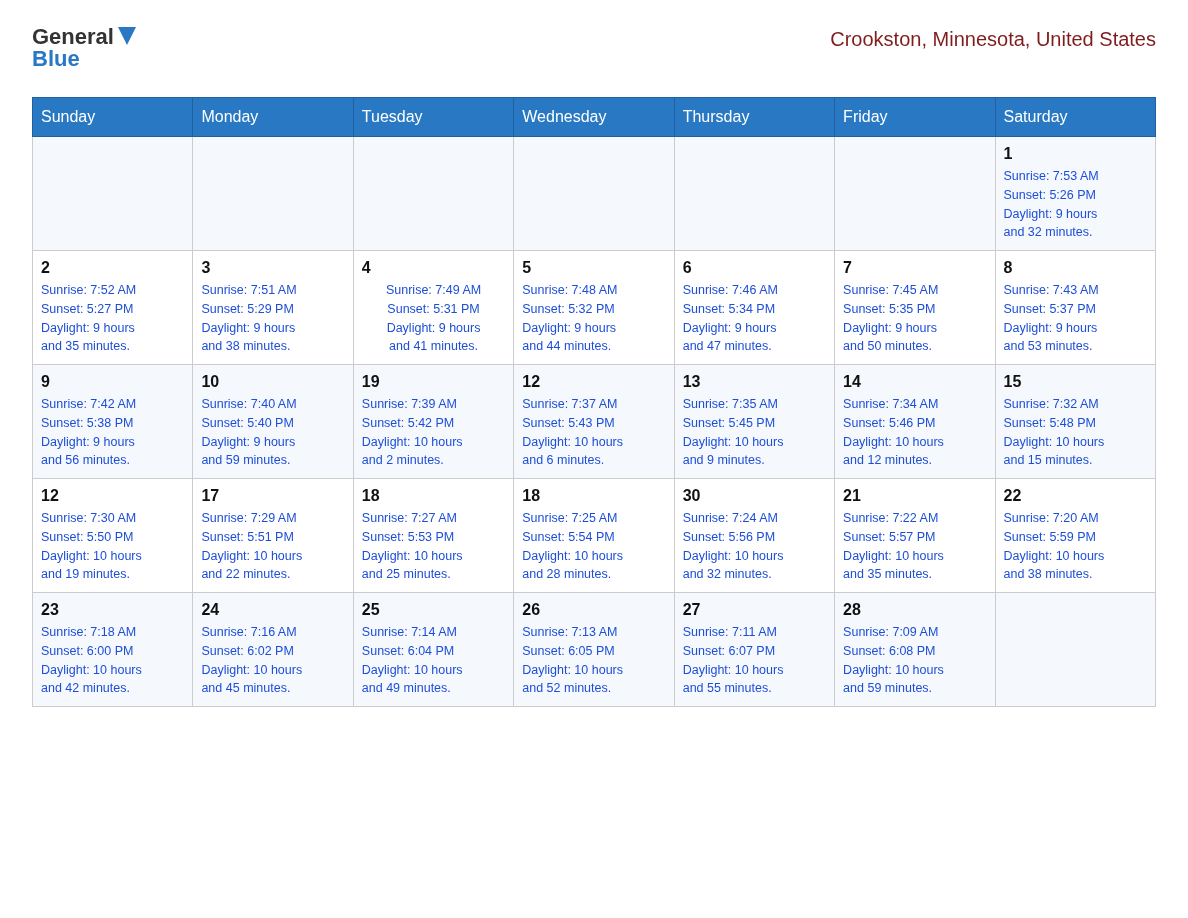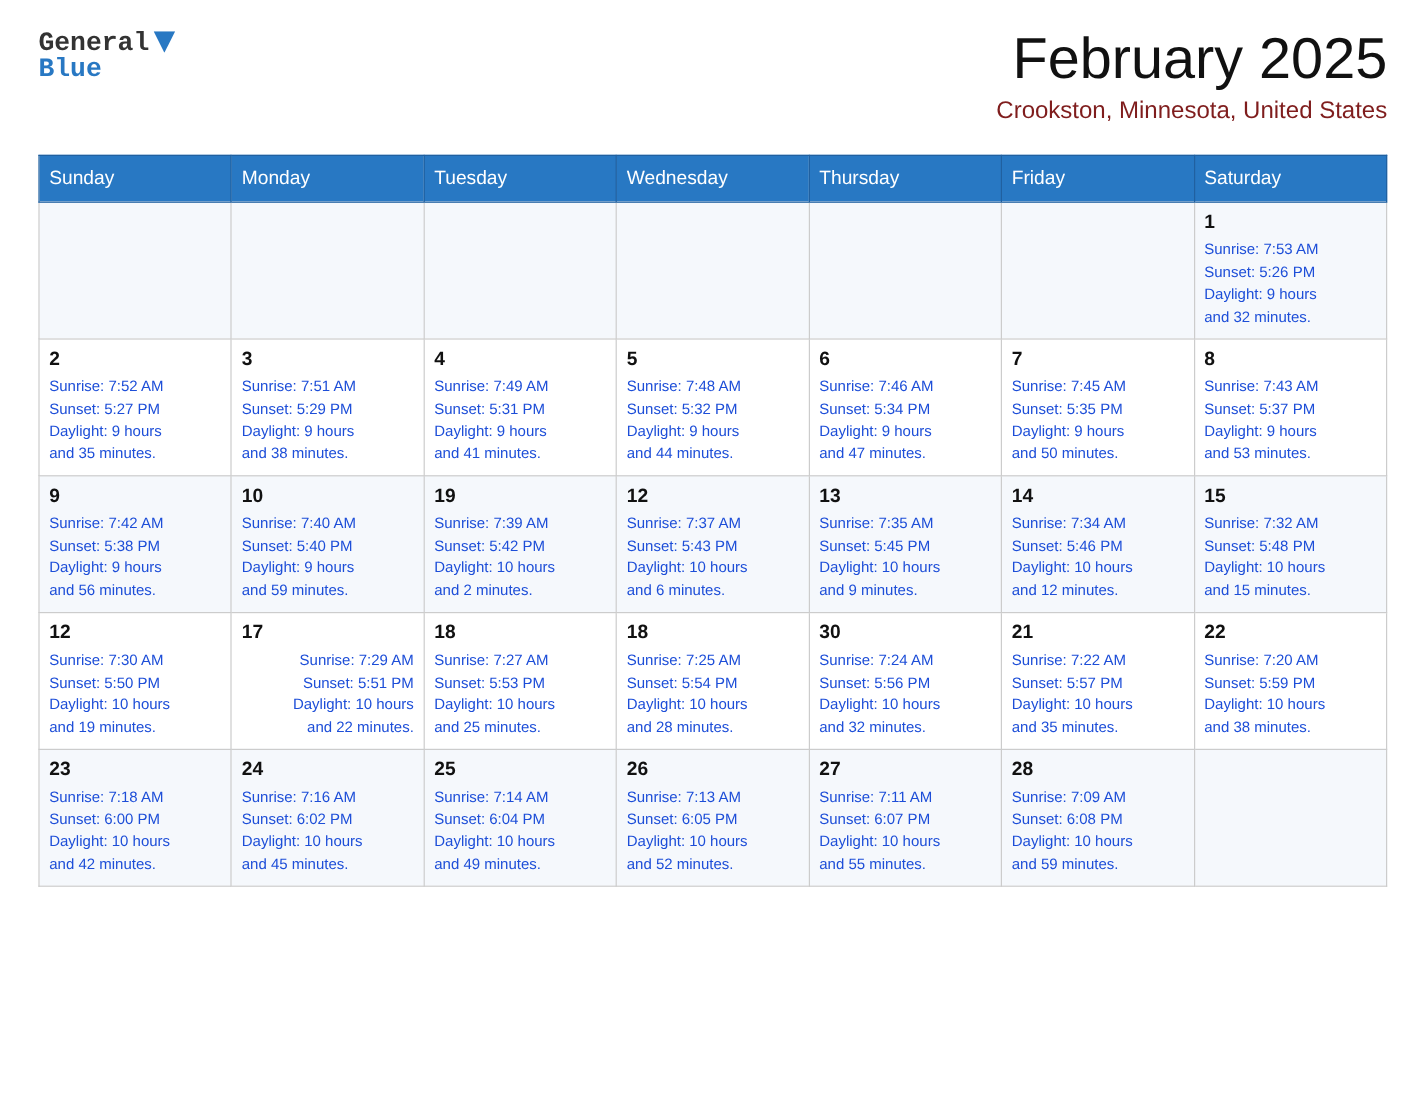--- a/index.html
+++ b/index.html
@@ -13,21 +13,20 @@
     .header {
       display: flex;
       justify-content: space-between;
       align-items: flex-start;
       margin-bottom: 16px;
     }
     .logo {
       display: flex;
       align-items: center;
       gap: 4px;
-      font-family: Liberation Mono, monospace;
     }
     .logo-text-general {
       font-size: 22px;
       font-weight: bold;
       color: #333;
     }
     .logo-text-blue {
       font-size: 22px;
       font-weight: bold;
       color: #2878c3;
@@ -108,21 +107,20 @@
         <div style="display:inline-block;margin-left:4px;margin-top:2px;">
           <svg width="18" height="18" viewBox="0 0 18 18">
             <polygon points="0,0 18,0 9,18" fill="#2878c3"></polygon>
           </svg>
         </div>
       </div>
       <span class="logo-text-blue" style="margin-top:-4px;">Blue</span>
     </div>
   </div>
   <div class="title-block">
-    <div class="month-title">February 2025</div>
     <div class="location-title">Crookston, Minnesota, United States</div>
   </div>
 </div>
 
 <table class="calendar">
   <thead>
     <tr>
     <th>Sunday</th>
         <th>Monday</th>
         <th>Tuesday</th>
@@ -158,21 +156,21 @@
         </td>
         <td>
           <span class="day-number">3</span>
           <div class="day-info" style="white-space: pre-line;">Sunrise: 7:51 AM
 Sunset: 5:29 PM
 Daylight: 9 hours
 and 38 minutes.</div>
         </td>
         <td>
           <span class="day-number">4</span>
-          <div class="day-info" style="white-space: pre-line;">Sunrise: 7:49 AM
+          <div class="day-info" style="white-space: pre-line; text-align: center;">Sunrise: 7:49 AM
 Sunset: 5:31 PM
 Daylight: 9 hours
 and 41 minutes.</div>
         </td>
         <td>
           <span class="day-number">5</span>
           <div class="day-info" style="white-space: pre-line;">Sunrise: 7:48 AM
 Sunset: 5:32 PM
 Daylight: 9 hours
 and 44 minutes.</div>
@@ -253,21 +251,21 @@
       <tr class="row-4">
         <td>
           <span class="day-number">12</span>
           <div class="day-info" style="white-space: pre-line;">Sunrise: 7:30 AM
 Sunset: 5:50 PM
 Daylight: 10 hours
 and 19 minutes.</div>
         </td>
         <td>
           <span class="day-number">17</span>
-          <div class="day-info" style="white-space: pre-line; text-align: right;">Sunrise: 7:29 AM
+          <div class="day-info" style="white-space: pre-line;">Sunrise: 7:29 AM
 Sunset: 5:51 PM
 Daylight: 10 hours
 and 22 minutes.</div>
         </td>
         <td>
           <span class="day-number">18</span>
           <div class="day-info" style="white-space: pre-line;">Sunrise: 7:27 AM
 Sunset: 5:53 PM
 Daylight: 10 hours
 and 25 minutes.</div>

